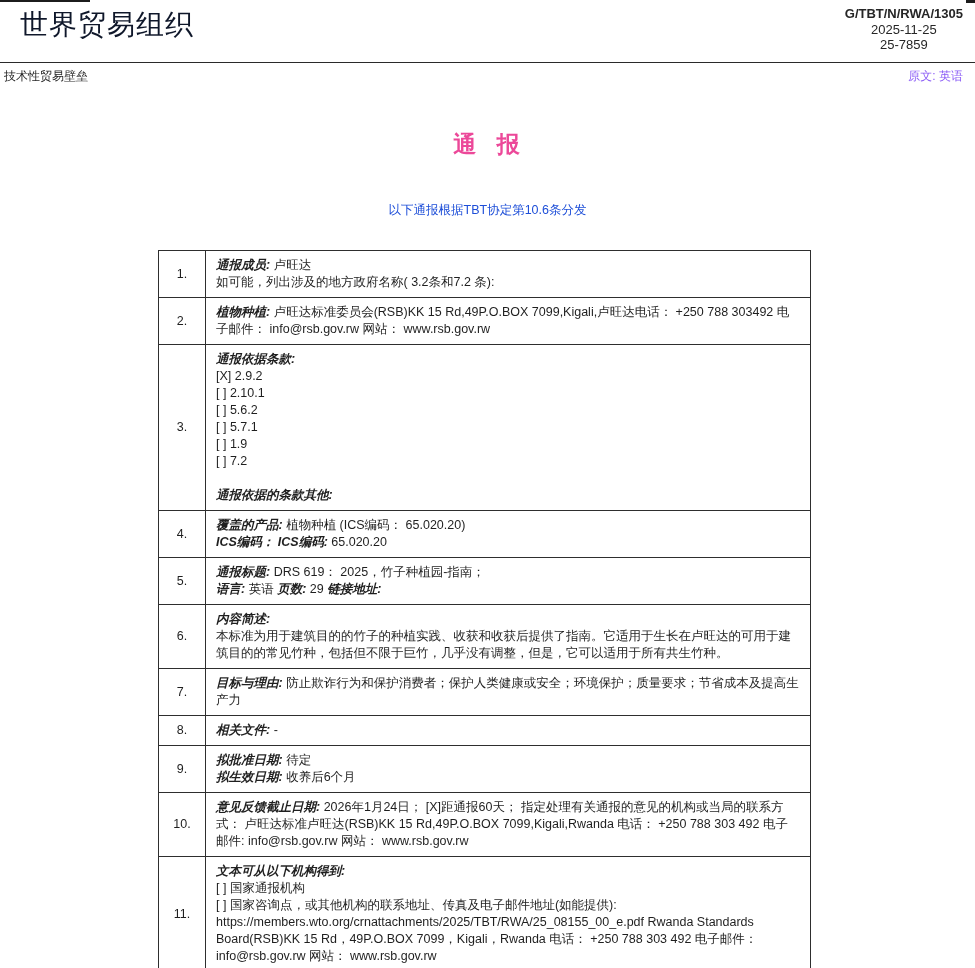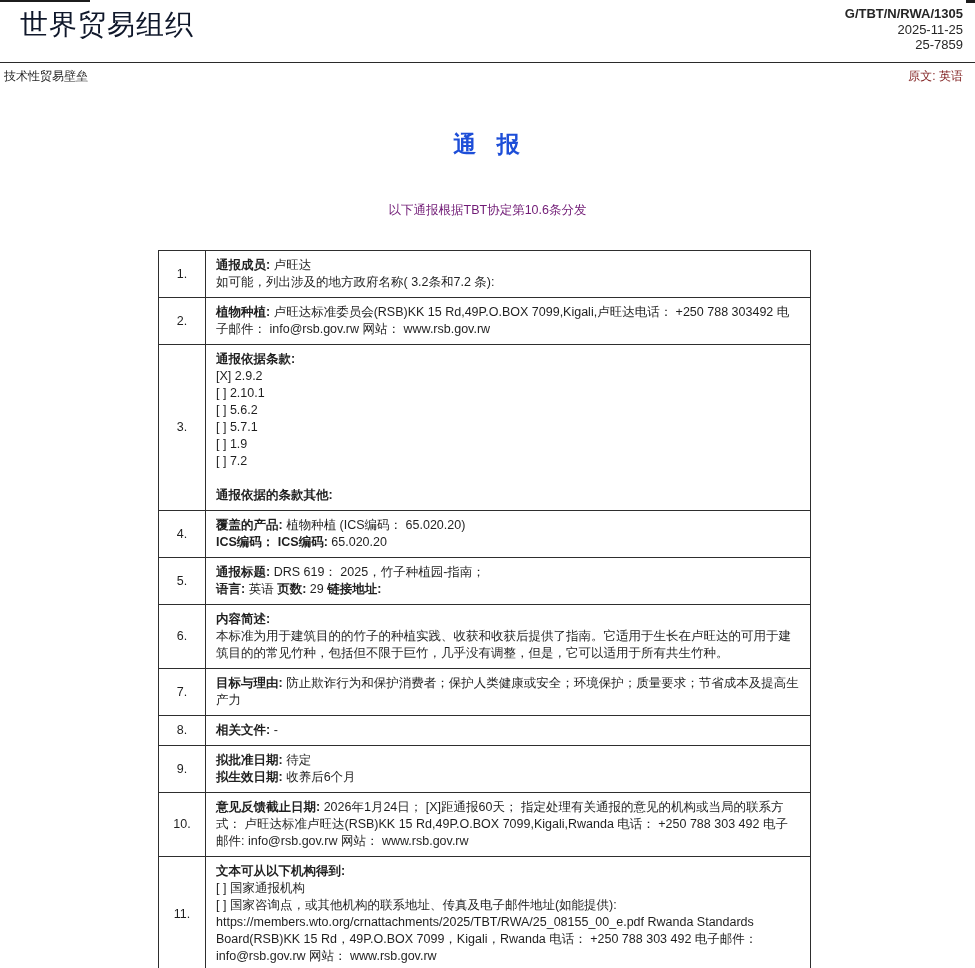--- a/index.html
+++ b/index.html
@@ -15,46 +15,46 @@
   .artifact.tl { top:0; left:0; width:90px; height:2px; }
   .artifact.tr { top:0; right:0; width:9px; height:3px; }
 
   .org-title {
     position:absolute; top:9px; left:20px;
     font-size:28px; font-weight:400; color:#0f172a; letter-spacing:1px;
     line-height:32px;
   }
   .header-right {
     position:absolute; top:6px; right:12px;
-    text-align:right; font-size:13px; line-height:15.5px; color:#262626;
+    text-align:center; font-size:13px; line-height:15.5px; color:#262626;
   }
   .doc-number { font-weight:bold; }
 
   .rule {
     position:absolute; top:62px; left:0; width:975px; height:0;
     border-top:1px solid #2a2a2a;
   }
   .committee {
     position:absolute; top:68px; left:4px;
     font-size:12px; font-weight:normal; color:#262626;
   }
   .orig-lang {
     position:absolute; top:68px; right:12px;
-    font-size:12px; color:#7f1d1d;
+    font-size:12px; color:#8b5cf6;
   }
 
   .page-title {
     position:absolute; top:129px; left:0; width:975px;
     text-align:center;
-    font-size:23px; font-weight:bold; color:#1d4ed8;
+    font-size:23px; font-weight:bold; color:#ec4899;
     letter-spacing:2px; word-spacing:10px;
   }
   .subtitle {
     position:absolute; top:202px; left:0; width:975px;
-    text-align:center; font-size:12.5px; color:#701a75;
+    text-align:center; font-size:12.5px; color:#1d4ed8;
   }
 
   table.notif {
     position:absolute; top:250px; left:158px;
     width:653px;
     border-collapse:collapse;
     table-layout:fixed;
   }
   table.notif td {
     border:1px solid #2e2e2e;
@@ -66,21 +66,21 @@
     width:47px;
     text-align:center;
     vertical-align:middle;
     padding:2px 0;
   }
   td.content {
     vertical-align:middle;
     padding:6px 10px;
   }
   td.content .line { min-height:17px; }
-  .bold { font-weight:bold; }
+  .bold { font-weight:bold;font-style:italic; }
 </style>
 </head>
 <body>
 
 <div class="artifact tl"></div>
 <div class="artifact tr"></div>
 
 <div class="org-title">世界贸易组织</div>
 
 <div class="header-right">

